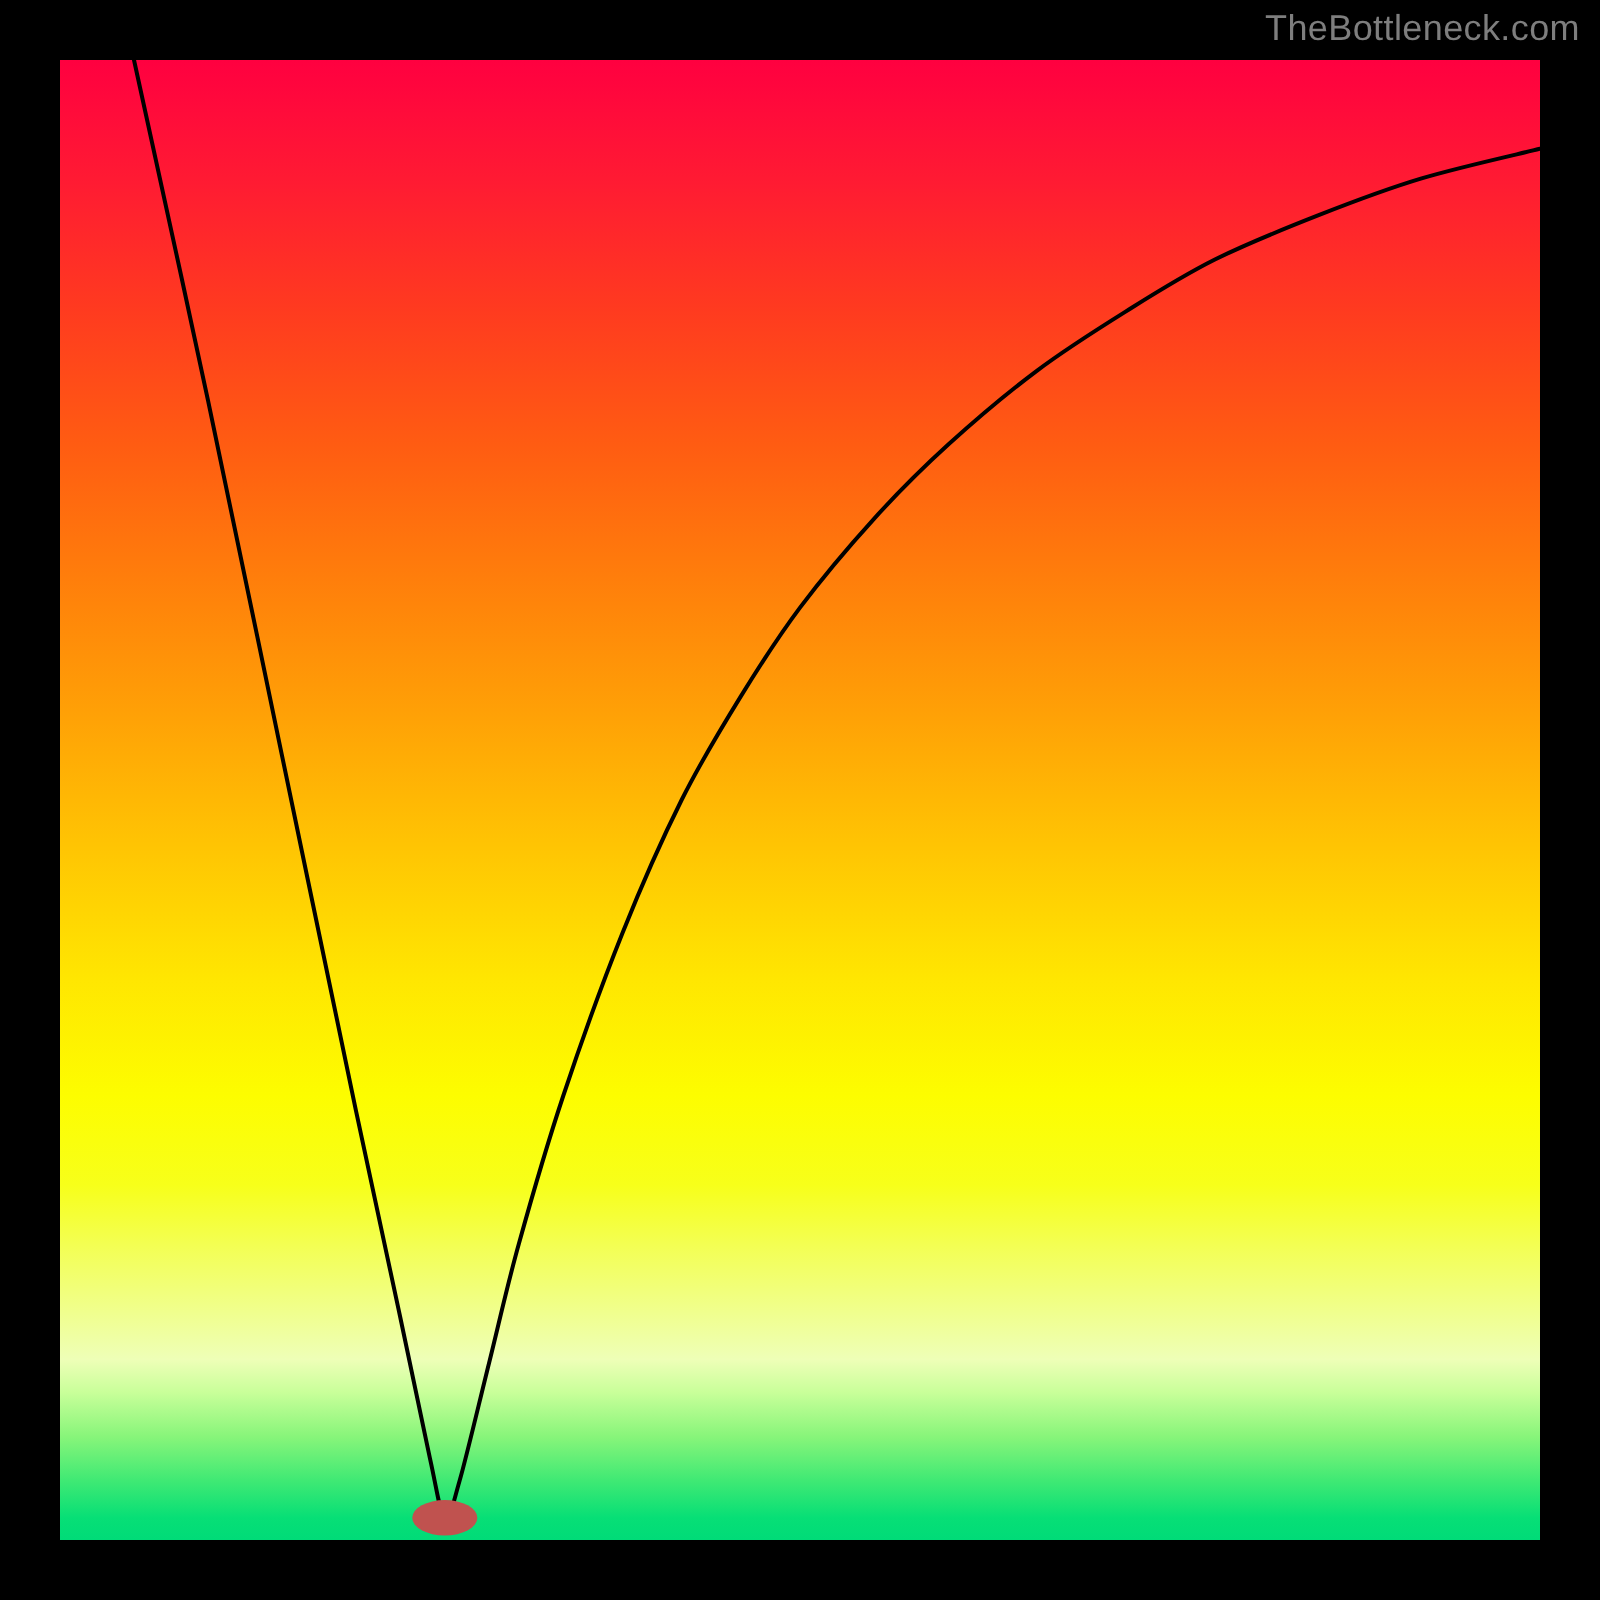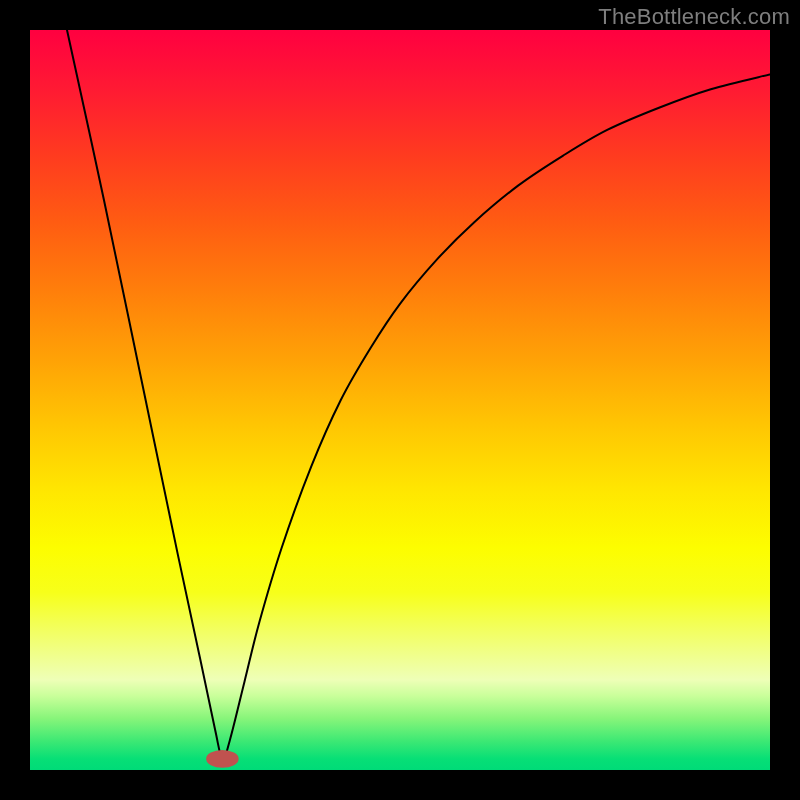--- a/index.html
+++ b/index.html
@@ -62,21 +62,21 @@
   .marker {
     fill: #c0524f;
     stroke: #c0524f;
     stroke-width: 0;
   }
   .watermark {
     position: absolute;
     top: 4px;
     right: 10px;
     color: #7e7e7e;
-    font-size: 22px;
+    font-size: 18px;
     font-weight: 500;
     letter-spacing: 0.2px;
   }
 </style>
 </head>
 <body>
 
 <div class="frame">
 
   <div class="plot">

